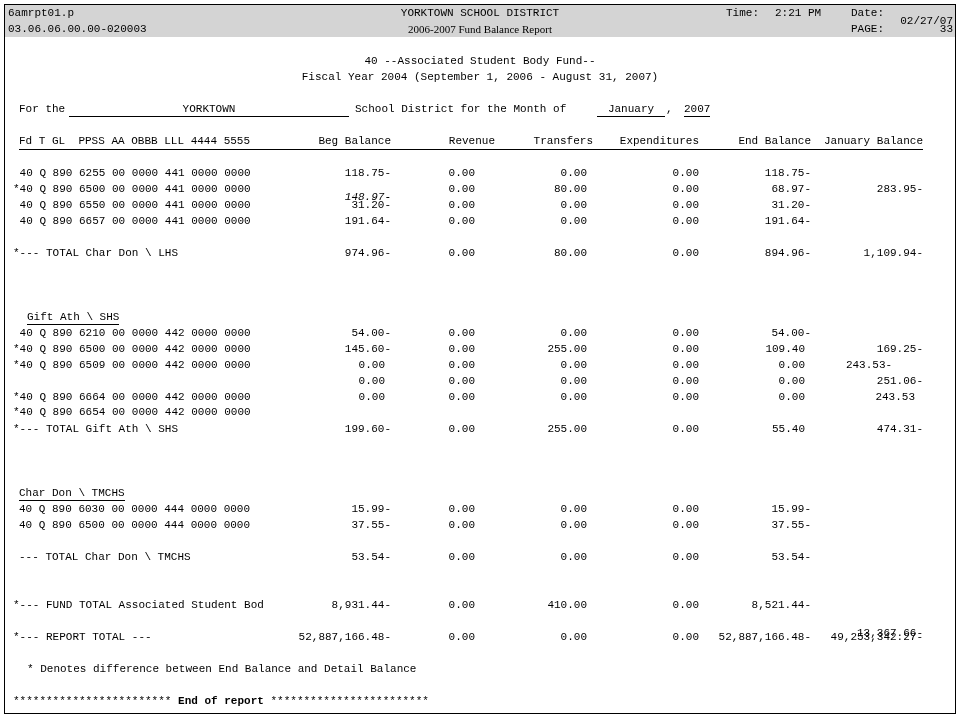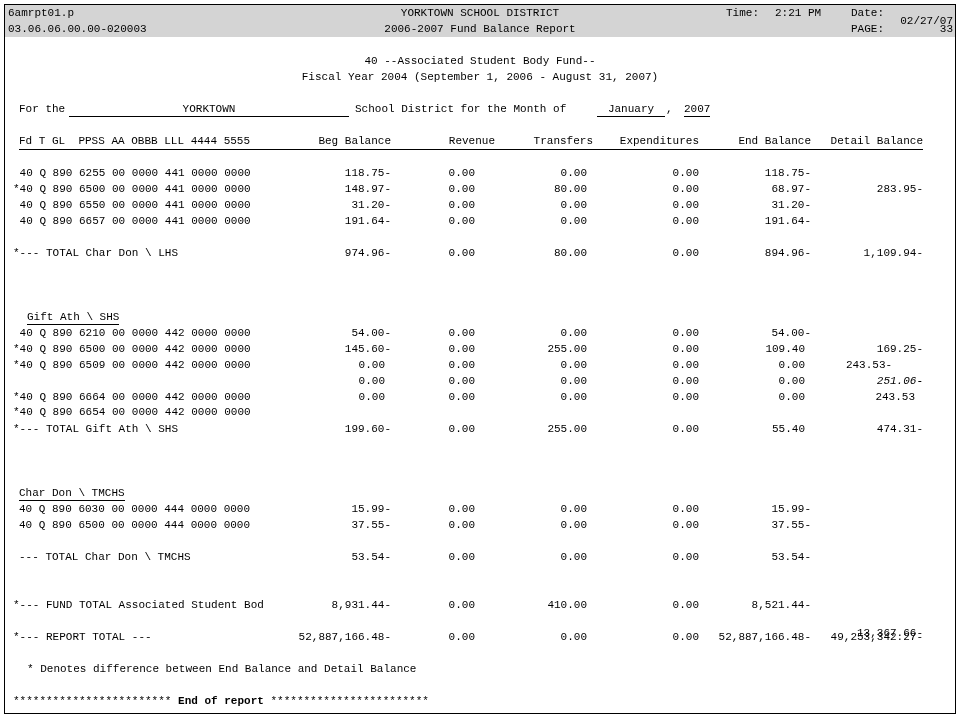--- a/index.html
+++ b/index.html
@@ -42,21 +42,21 @@
   </style>
 </head>
 <body>
 
 <div class="frame">
 
   <div class="hdr">
     <div class="t" style="left:3px;top:0;">6amrpt01.p</div>
     <div class="t" style="left:3px;top:16px;">03.06.06.00.00-020003</div>
     <div class="t c" style="left:360px;top:0;width:230px;">YORKTOWN SCHOOL DISTRICT</div>
-    <div class="t c" style="left:340px;top:16px;width:270px;">2006-2007 Fund Balance Report</div>
+    <div class="t c" style="left:340px;top:16px;width:270px;font-family:Liberation Serif, serif;">2006-2007 Fund Balance Report</div>
     <div class="t" style="left:721px;top:0;">Time:</div>
     <div class="t" style="left:770px;top:0;">2:21 PM</div>
     <div class="t" style="left:846px;top:0;">Date:</div>
     <div class="t r" style="left:880px;top:0;width:68px;margin-top:8px;">02/27/07</div>
     <div class="t" style="left:846px;top:16px;">PAGE:</div>
     <div class="t r" style="left:900px;top:16px;width:48px;">33</div>
   </div>
 
   <div class="t c" style="left:0;top:48px;width:950px;">40 --Associated Student Body Fund--</div>
   <div class="t c" style="left:0;top:64px;width:950px;">Fiscal Year 2004 (September 1, 2006 - August 31, 2007)</div>
@@ -67,36 +67,36 @@
   <div class="t c ul" style="left:592px;top:96px;width:68px;">January</div>
   <div class="t" style="left:661px;top:96px;">,</div>
   <div class="t ul" style="left:679px;top:96px;">2007</div>
 
   <div class="t" style="left:14px;top:128px;">Fd T GL  PPSS AA OBBB LLL 4444 5555</div>
   <div class="t r" style="left:280px;top:128px;width:106px;">Beg Balance</div>
   <div class="t r" style="left:400px;top:128px;width:90px;">Revenue</div>
   <div class="t r" style="left:500px;top:128px;width:88px;">Transfers</div>
   <div class="t r" style="left:594px;top:128px;width:100px;">Expenditures</div>
   <div class="t r" style="left:700px;top:128px;width:106px;">End Balance</div>
-  <div class="t r" style="left:810px;top:128px;width:108px;">Detail Balance</div>
+  <div class="t r" style="left:810px;top:128px;width:108px;">January Balance</div>
   <div class="hline" style="left:14px;top:144px;width:904px;"></div>
 
   <div>
     <div>
       <div class="t" style="left:8px;top:160px;"> 40 Q 890 6255 00 0000 441 0000 0000</div>
       <div class="t r" style="left:280px;top:160px;width:106px;">118.75-</div>
       <div class="t r" style="left:400px;top:160px;width:70px;">0.00</div>
       <div class="t r" style="left:500px;top:160px;width:82px;">0.00</div>
       <div class="t r" style="left:594px;top:160px;width:100px;">0.00</div>
       <div class="t r" style="left:700px;top:160px;width:106px;">118.75-</div>
       <div class="t r" style="left:810px;top:160px;width:108px;"></div>
     </div>
     <div>
       <div class="t" style="left:8px;top:176px;">*40 Q 890 6500 00 0000 441 0000 0000</div>
-      <div class="t r" style="left:280px;top:176px;width:106px;">148.97-</div>
+      <div class="t r" style="left:280px;top:184px;width:106px;font-style:italic;">148.97-</div>
       <div class="t r" style="left:400px;top:176px;width:70px;">0.00</div>
       <div class="t r" style="left:500px;top:176px;width:82px;">80.00</div>
       <div class="t r" style="left:594px;top:176px;width:100px;">0.00</div>
       <div class="t r" style="left:700px;top:176px;width:106px;">68.97-</div>
       <div class="t r" style="left:810px;top:176px;width:108px;">283.95-</div>
     </div>
     <div>
       <div class="t" style="left:8px;top:192px;"> 40 Q 890 6550 00 0000 441 0000 0000</div>
       <div class="t r" style="left:280px;top:192px;width:106px;">31.20-</div>
       <div class="t r" style="left:400px;top:192px;width:70px;">0.00</div>
@@ -154,21 +154,21 @@
       <div class="t r" style="left:700px;top:352px;width:100px;">0.00</div>
       <div class="t r" style="left:810px;top:352px;width:108px;text-align:center;">243.53-</div>
     </div>
     <div>
       <div class="t" style="left:8px;top:368px;margin-top:31px;">*40 Q 890 6654 00 0000 442 0000 0000</div>
       <div class="t r" style="left:280px;top:368px;width:100px;">0.00</div>
       <div class="t r" style="left:400px;top:368px;width:70px;">0.00</div>
       <div class="t r" style="left:500px;top:368px;width:82px;">0.00</div>
       <div class="t r" style="left:594px;top:368px;width:100px;">0.00</div>
       <div class="t r" style="left:700px;top:368px;width:100px;">0.00</div>
-      <div class="t r" style="left:810px;top:368px;width:108px;font-style:italic;">251.06-</div>
+      <div class="t r" style="left:810px;top:368px;width:108px;">251.06-</div>
     </div>
     <div>
       <div class="t" style="left:8px;top:384px;">*40 Q 890 6664 00 0000 442 0000 0000</div>
       <div class="t r" style="left:280px;top:384px;width:100px;">0.00</div>
       <div class="t r" style="left:400px;top:384px;width:70px;">0.00</div>
       <div class="t r" style="left:500px;top:384px;width:82px;">0.00</div>
       <div class="t r" style="left:594px;top:384px;width:100px;">0.00</div>
       <div class="t r" style="left:700px;top:384px;width:100px;">0.00</div>
       <div class="t r" style="left:810px;top:384px;width:100px;">243.53</div>
     </div>

